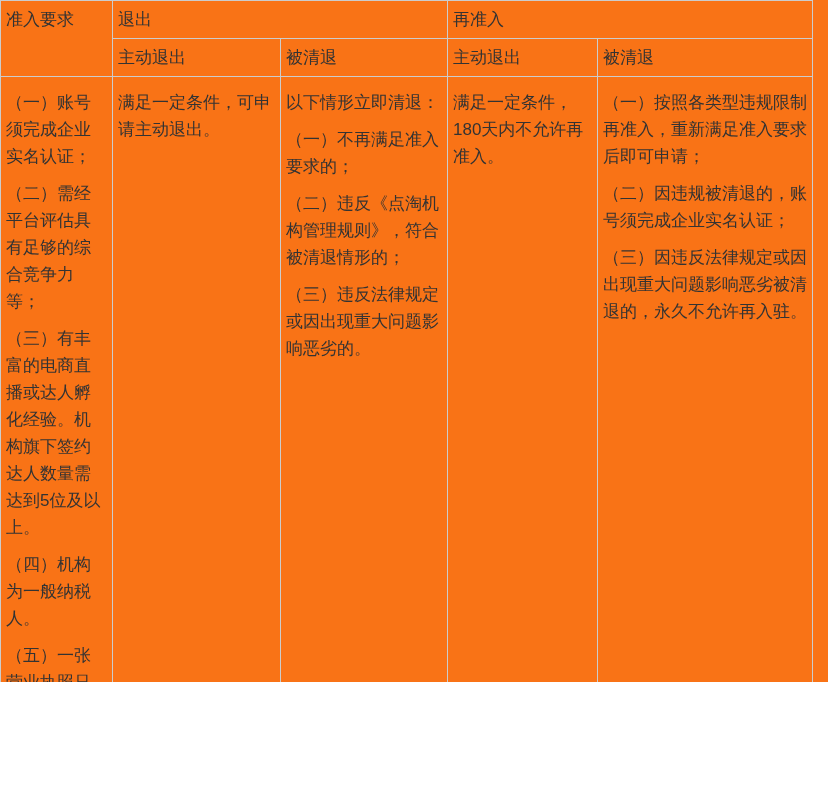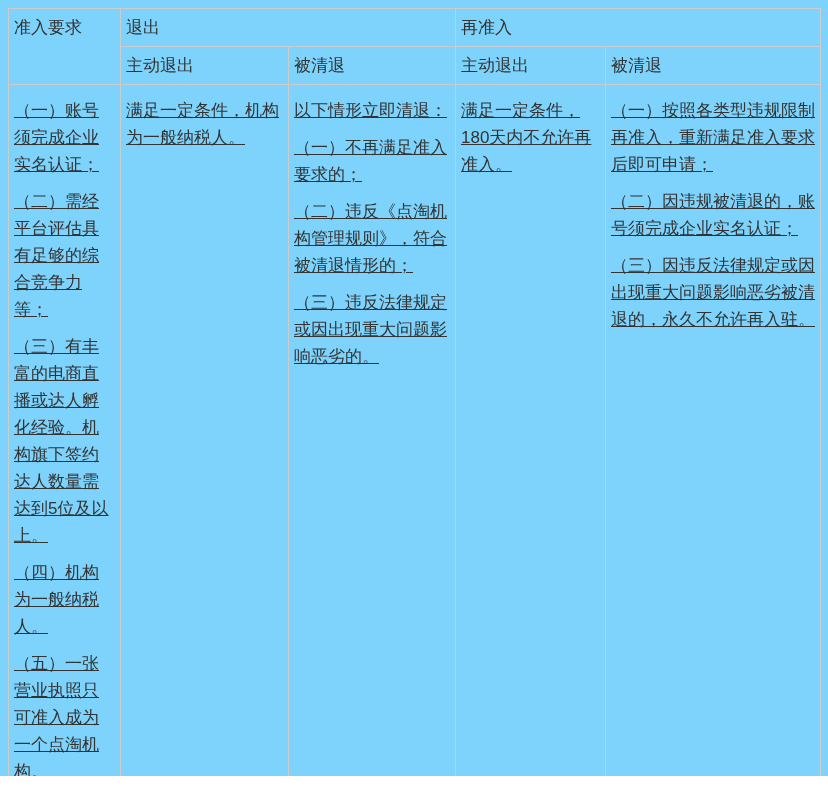--- a/index.html
+++ b/index.html
@@ -5,23 +5,22 @@
   * { box-sizing: border-box; }
   html, body {
     margin: 0;
     padding: 0;
     background: #ffffff;
     font-family: "Liberation Sans", sans-serif;
     color: #333333;
   }
   .page {
     width: 828px;
-    height: 776px;
-    background: #7dd3fc;
-    padding: 8px;
+    height: 682px;
+    background: #f97316;
   }
   table.rules {
     border-collapse: collapse;
     table-layout: fixed;
     width: 812px;
     font-size: 17px;
   }
   table.rules th,
   table.rules td {
     border: 1px solid #cccccc;
@@ -33,21 +32,20 @@
   table.rules th {
     font-weight: normal;
     padding: 7px 5px;
     line-height: 23px;
     white-space: nowrap;
     overflow: hidden;
   }
   table.rules td {
     padding: 2px 5px 2px 5px;
     line-height: 27px;
-    text-decoration: underline;
   }
   table.rules td p {
     margin: 10px 0;
   }
   col.c1 { width: 112px; }
   col.c2 { width: 168px; }
   col.c3 { width: 167px; }
   col.c4 { width: 150px; }
   col.c5 { width: 215px; }
 </style>
@@ -79,21 +77,21 @@
     <tbody>
       <tr>
         <td>
             <p>（一）账号须完成企业实名认证；</p>
             <p>（二）需经平台评估具有足够的综合竞争力等；</p>
             <p>（三）有丰富的电商直播或达人孵化经验。机构旗下签约达人数量需达到5位及以上。</p>
             <p>（四）机构为一般纳税人。</p>
             <p>（五）一张营业执照只可准入成为一个点淘机构。</p>
           </td>
         <td>
-            <p>满足一定条件，机构为一般纳税人。</p>
+            <p>满足一定条件，可申请主动退出。</p>
           </td>
         <td>
             <p>以下情形立即清退：</p>
             <p>（一）不再满足准入要求的；</p>
             <p>（二）违反《点淘机构管理规则》，符合被清退情形的；</p>
             <p>（三）违反法律规定或因出现重大问题影响恶劣的。</p>
           </td>
         <td>
             <p>满足一定条件，180天内不允许再准入。</p>
           </td>

